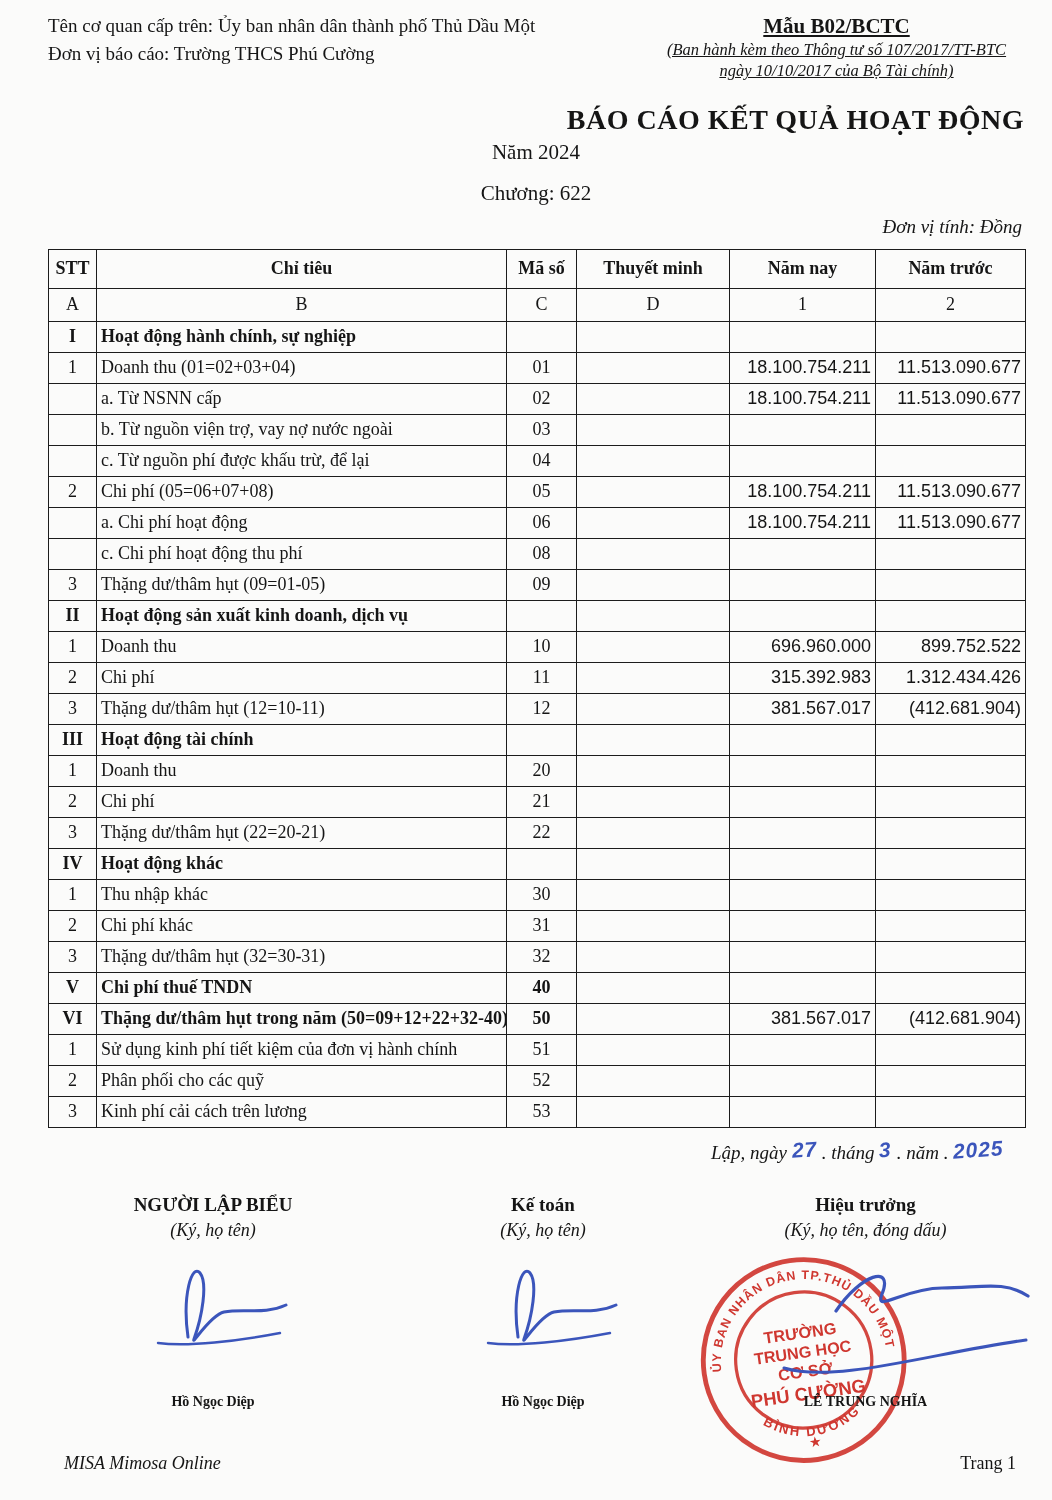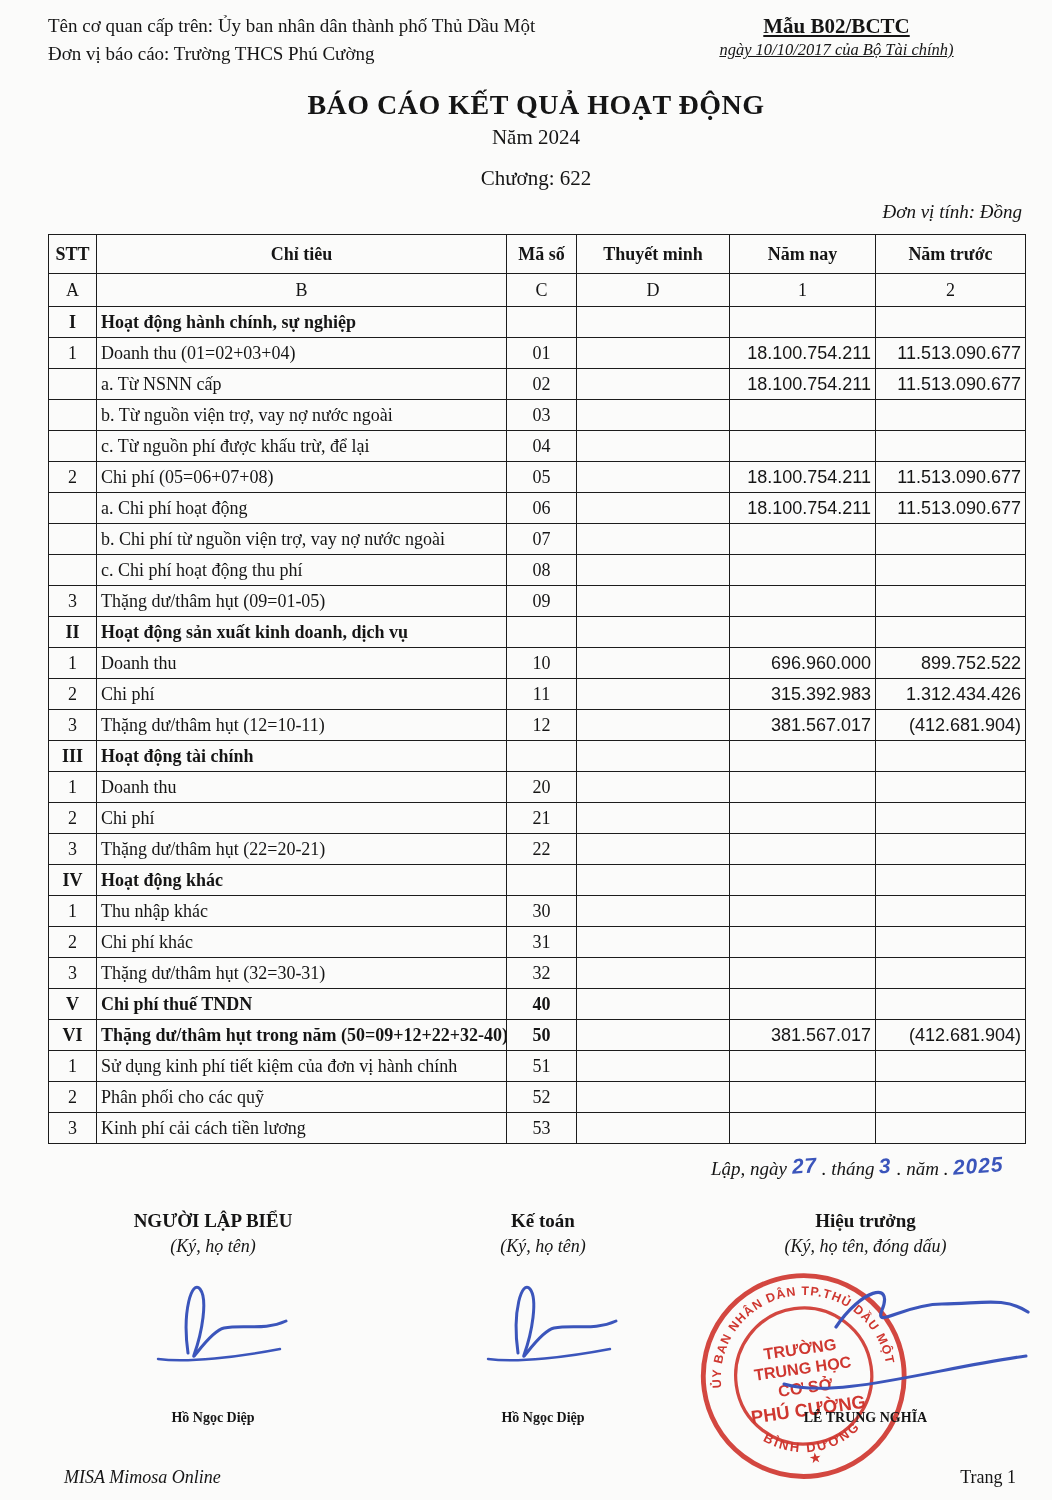--- a/index.html
+++ b/index.html
@@ -15,21 +15,21 @@
 
   
   .top-header { display: flex; justify-content: space-between; align-items: flex-start; }
   .org-block { width: 500px; font-size: 19px; line-height: 1.45; }
   .form-block { width: 375px; text-align: center; padding-top: 2px; text-decoration: underline; }
   .form-code { font-weight: bold; font-size: 21px; }
   .form-note { font-style: italic; font-size: 16.5px; line-height: 1.3; }
 
   
   .title-block { text-align: center; margin-top: 22px; }
-  .main-title { font-size: 28px; font-weight: bold; letter-spacing: 0.5px; }
+  .main-title { font-size: 28px; font-weight: bold; letter-spacing: 0.5px; text-align: right; }
   .sub-title { font-size: 21px; margin-top: 4px; }
   .chapter { font-size: 21px; margin-top: 16px; }
   .unit-note { text-align: right; font-style: italic; font-size: 19px; margin-top: 10px; padding-right: 2px; }
 
   
   table.report { border-collapse: collapse; width: 977px; margin-top: 11px; table-layout: fixed; }
   table.report th, table.report td {
     border: 1.8px solid #1c1c1c;
     font-size: 18px;
     padding: 3px 4px;
@@ -75,38 +75,39 @@
   .sig-svg { margin-top: 14px; }
 
   .stamp-wrap {
     position: absolute; left: -12px; top: 58px;
     transform: rotate(-8deg);
   }
   .head-sig { position: absolute; left: 68px; top: 62px; }
 
   
   .footer {
-    position: absolute; bottom: 12px; left: 64px; right: 36px;
+    position: absolute; bottom: 26px; left: 64px; right: 36px;
     display: flex; justify-content: space-between;
     font-size: 18px;
   }
   .footer .app { font-style: italic; }
 </style>
 </head>
 <body>
 
 <div class="page">
 
   <div class="top-header">
     <div class="org-block">
       <div>Tên cơ quan cấp trên: Ủy ban nhân dân thành phố Thủ Dầu Một</div>
       <div>Đơn vị báo cáo: Trường THCS Phú Cường</div>
     </div>
     <div class="form-block">
       <div class="form-code">Mẫu B02/BCTC</div>
+      <div class="form-note">(Ban hành kèm theo Thông tư số 107/2017/TT-BTC</div>
       <div class="form-note">ngày 10/10/2017 của Bộ Tài chính)</div>
     </div>
   </div>
 
   <div class="title-block">
     <div class="main-title">BÁO CÁO KẾT QUẢ HOẠT ĐỘNG</div>
     <div class="sub-title">Năm 2024</div>
     <div class="chapter">Chương: 622</div>
   </div>
 
@@ -183,28 +184,20 @@
         <tr>
           <td class="col-stt cell-stt"></td>
           <td class="col-label cell-label">a. Chi phí hoạt động</td>
           <td class="col-code cell-code">06</td>
           <td class="col-note cell-note"></td>
           <td class="col-cur cell-num">18.100.754.211</td>
           <td class="col-prev cell-num">11.513.090.677</td>
         </tr>
         <tr>
           <td class="col-stt cell-stt"></td>
-          <td class="col-label cell-label">b. Chi phí từ nguồn viện trợ, vay nợ nước ngoài</td>
-          <td class="col-code cell-code">07</td>
-          <td class="col-note cell-note"></td>
-          <td class="col-cur cell-num"></td>
-          <td class="col-prev cell-num"></td>
-        </tr>
-        <tr>
-          <td class="col-stt cell-stt"></td>
           <td class="col-label cell-label">c. Chi phí hoạt động thu phí</td>
           <td class="col-code cell-code">08</td>
           <td class="col-note cell-note"></td>
           <td class="col-cur cell-num"></td>
           <td class="col-prev cell-num"></td>
         </tr>
         <tr>
           <td class="col-stt cell-stt">3</td>
           <td class="col-label cell-label">Thặng dư/thâm hụt (09=01-05)</td>
           <td class="col-code cell-code">09</td>
@@ -335,21 +328,21 @@
         <tr>
           <td class="col-stt cell-stt">2</td>
           <td class="col-label cell-label">Phân phối cho các quỹ</td>
           <td class="col-code cell-code">52</td>
           <td class="col-note cell-note"></td>
           <td class="col-cur cell-num"></td>
           <td class="col-prev cell-num"></td>
         </tr>
         <tr>
           <td class="col-stt cell-stt">3</td>
-          <td class="col-label cell-label">Kinh phí cải cách tiền lương</td>
+          <td class="col-label cell-label">Kinh phí cải cách trên lương</td>
           <td class="col-code cell-code">53</td>
           <td class="col-note cell-note"></td>
           <td class="col-cur cell-num"></td>
           <td class="col-prev cell-num"></td>
         </tr>
       </tbody>
   </table>
 
   <div class="date-line">
     <span>Lập, ngày</span>

